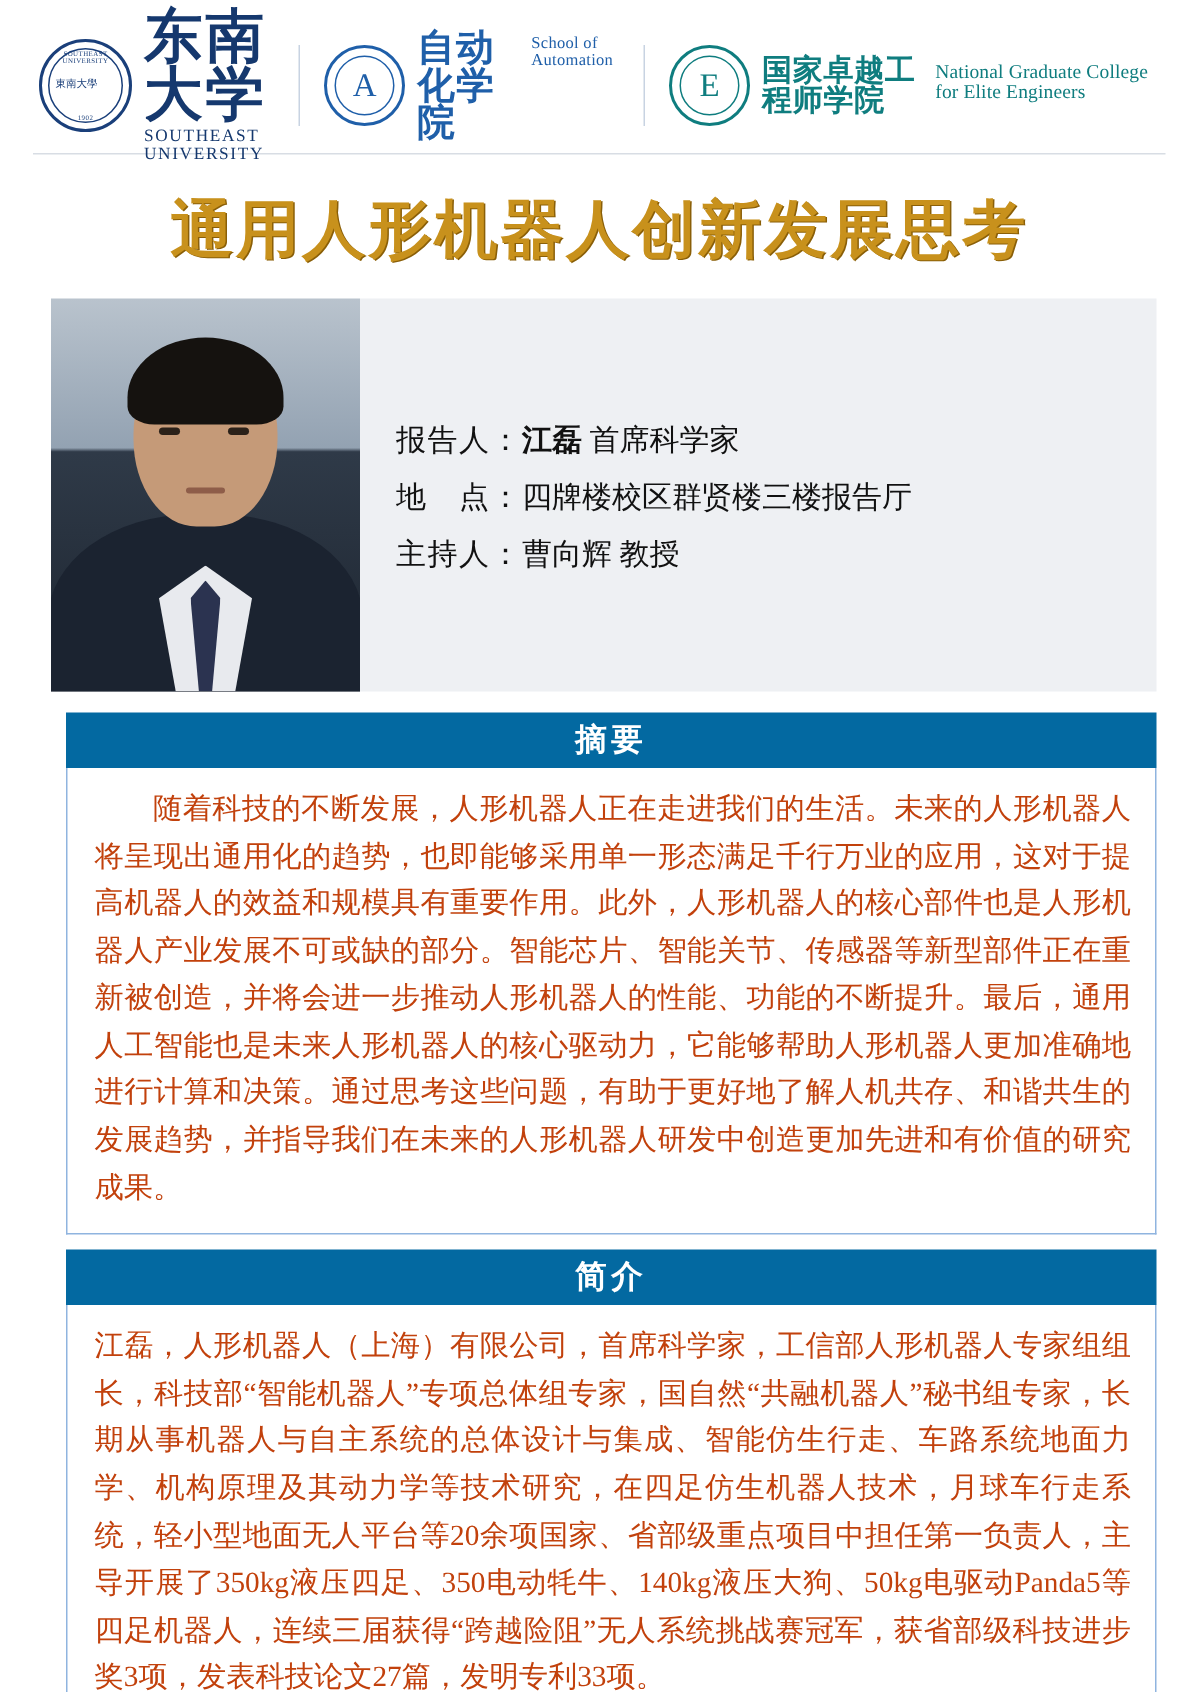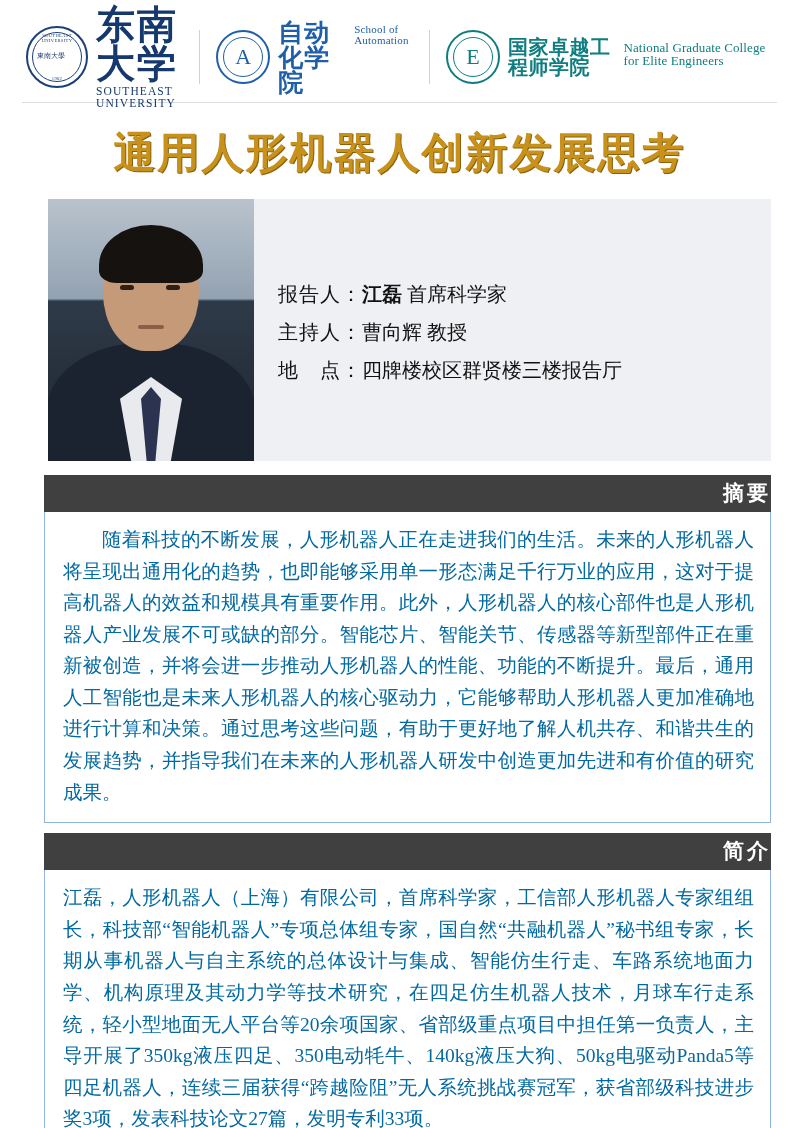--- a/index.html
+++ b/index.html
@@ -182,21 +182,21 @@
     margin: 22px 0 18px 0;
     font-family: "Liberation Serif", "DejaVu Serif", serif;
     text-shadow: 1px 1px 0 #8a5f08;
   }
 
   
   .info-row {
     display: flex;
     align-items: stretch;
     gap: 0;
-    margin: 0 6px 14px 26px;
+    margin: 0 6px 14px 12px;
   }
   .photo {
     width: 206px;
     height: 262px;
     flex: none;
     background: linear-gradient(180deg, #b9c3cd 0%, #93a2b2 38%, #2f3a48 39%, #1d2530 100%);
     position: relative;
     overflow: hidden;
   }
   .photo .head {
@@ -285,44 +285,44 @@
     font-weight: bold;
   }
   .info-sub {
     font-size: 20px;
     padding-left: 68px;
     line-height: 1.45;
   }
 
   
   .band {
-    background: #404040;
+    background: #0369a1;
     color: #ffffff;
-    text-align: right;
+    text-align: center;
     font-size: 21px;
     font-weight: bold;
     letter-spacing: 3px;
     padding: 4px 0 5px 0;
     margin: 10px 6px 0 22px;
   }
   .panel {
     border: 1px solid #8fb4df;
     border-top: none;
     margin: 0 6px 0 22px;
     padding: 12px 16px 14px 18px;
     box-sizing: border-box;
   }
   .panel p {
     margin: 0;
     font-size: 19.5px;
     line-height: 1.62;
     text-align: justify;
     text-justify: inter-ideograph;
     text-indent: 2em;
-    color: #0369a1;
+    color: #c2410c;
   }
   .panel.intro p {
     text-indent: 0;
   }
 </style>
 </head>
 <body>
 
 <div class="page">
 
@@ -382,24 +382,24 @@
       <div class="eyeL"></div>
       <div class="eyeR"></div>
       <div class="mouth"></div>
     </div>
 
     <div class="info-box">
       <div class="info-line">
         <span class="info-label">报告人：</span><span class="info-strong">江磊</span>&nbsp;<span>首席科学家</span>
       </div>
       <div class="info-line">
+        <span class="info-label">地　点：</span><span>四牌楼校区群贤楼三楼报告厅</span>
+      </div>
+      <div class="info-line">
         <span class="info-label">主持人：</span><span>曹向辉 教授</span>
-      </div>
-      <div class="info-line">
-        <span class="info-label">地　点：</span><span>四牌楼校区群贤楼三楼报告厅</span>
       </div>
     </div>
   </div>
 
   <div class="band">摘要</div>
   <div class="panel">
     <p>随着科技的不断发展，人形机器人正在走进我们的生活。未来的人形机器人将呈现出通用化的趋势，也即能够采用单一形态满足千行万业的应用，这对于提高机器人的效益和规模具有重要作用。此外，人形机器人的核心部件也是人形机器人产业发展不可或缺的部分。智能芯片、智能关节、传感器等新型部件正在重新被创造，并将会进一步推动人形机器人的性能、功能的不断提升。最后，通用人工智能也是未来人形机器人的核心驱动力，它能够帮助人形机器人更加准确地进行计算和决策。通过思考这些问题，有助于更好地了解人机共存、和谐共生的发展趋势，并指导我们在未来的人形机器人研发中创造更加先进和有价值的研究成果。</p>
   </div>
 
   <div class="band">简介</div>

